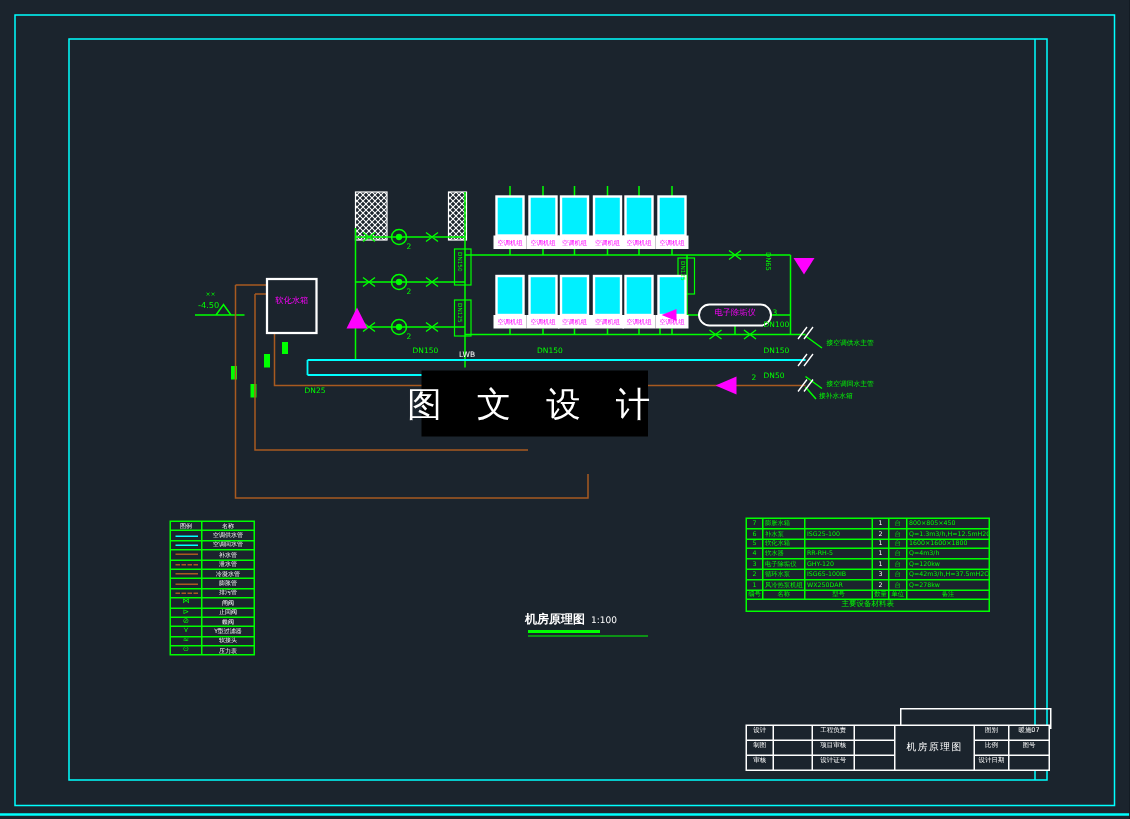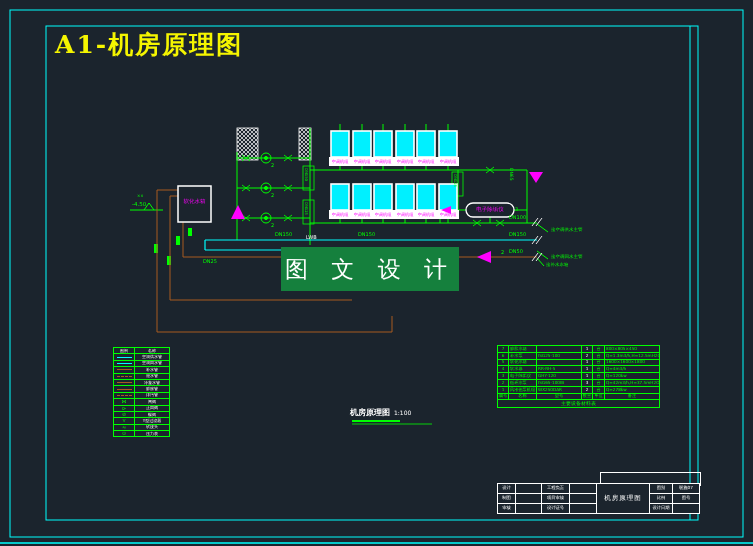--- a/index.html
+++ b/index.html
@@ -4,21 +4,21 @@
 <style>
   html,body{margin:0;padding:0;background:#10161d;}
   #sheet{position:relative;width:753px;height:546px;background:#1b242d;overflow:hidden;
          font-family:"DejaVu Sans",sans-serif;}
   svg.lines{position:absolute;left:0;top:0;z-index:1;}
   .t{position:absolute;z-index:2;color:#00ff00;font-size:5px;line-height:1;white-space:nowrap;}
   .t.w{color:#ffffff;} .t.m{color:#ff00ff;}
   .vt{writing-mode:vertical-rl;text-orientation:mixed;}
   #sheet-title{position:absolute;left:55px;top:28px;z-index:2;color:#f5f500;
     font-family:"DejaVu Serif",serif;font-weight:bold;font-size:25px;letter-spacing:2px;}
-  #watermark{position:absolute;left:281px;top:247px;width:178px;height:44px;background:#15803d;
+  #watermark{position:absolute;left:281px;top:247px;width:151px;height:44px;background:#000000;
     z-index:3;display:flex;align-items:center;justify-content:center;color:#fff;
     font-family:"DejaVu Serif",serif;font-size:23px;letter-spacing:8px;white-space:nowrap;}
   .utag{position:absolute;z-index:2;width:22px;height:8px;color:#ff00ff;font-size:4.2px;
     line-height:8px;text-align:center;overflow:hidden;}
   #caption{position:absolute;left:350px;top:407px;z-index:2;display:flex;align-items:baseline;gap:4px;color:#fff;}
   #caption .cap{font-size:8px;font-weight:bold;} #caption .scale{font-size:6px;}
   
   .ltable{position:absolute;left:113px;top:347px;z-index:2;display:grid;
     grid-template-columns:20px 34px;gap:1px;padding:1px;background:#00ff00;}
   .ltable>div{background:#1b242d;height:5.4px;display:flex;align-items:center;justify-content:center;
@@ -175,21 +175,20 @@
     </g>
 
     <path stroke="#ffffff" stroke-width="0.9" fill="none" d="M532,226l6,-8 M536,226l6,-8 M532,244l6,-8 M536,244l6,-8 M532,261l6,-8 M536,261l6,-8"></path>
 
     <g stroke="#00ff00">
       <line x1="352" y1="421" x2="400" y2="421" stroke-width="2"></line>
       <line x1="352" y1="424" x2="432" y2="424" stroke-width="0.8"></line>
     </g>
   </svg>
 
-  <div id="sheet-title">A1-机房原理图</div>
 
   <div id="caption">
     <span class="cap">机房原理图</span>
     <span class="scale">1:100</span>
   </div>
 
   <div id="watermark">图 文 设 计</div>
 
   <span class="utag" style="left:329px;top:158px">空调机组</span>
   <span class="utag" style="left:351px;top:158px">空调机组</span>

